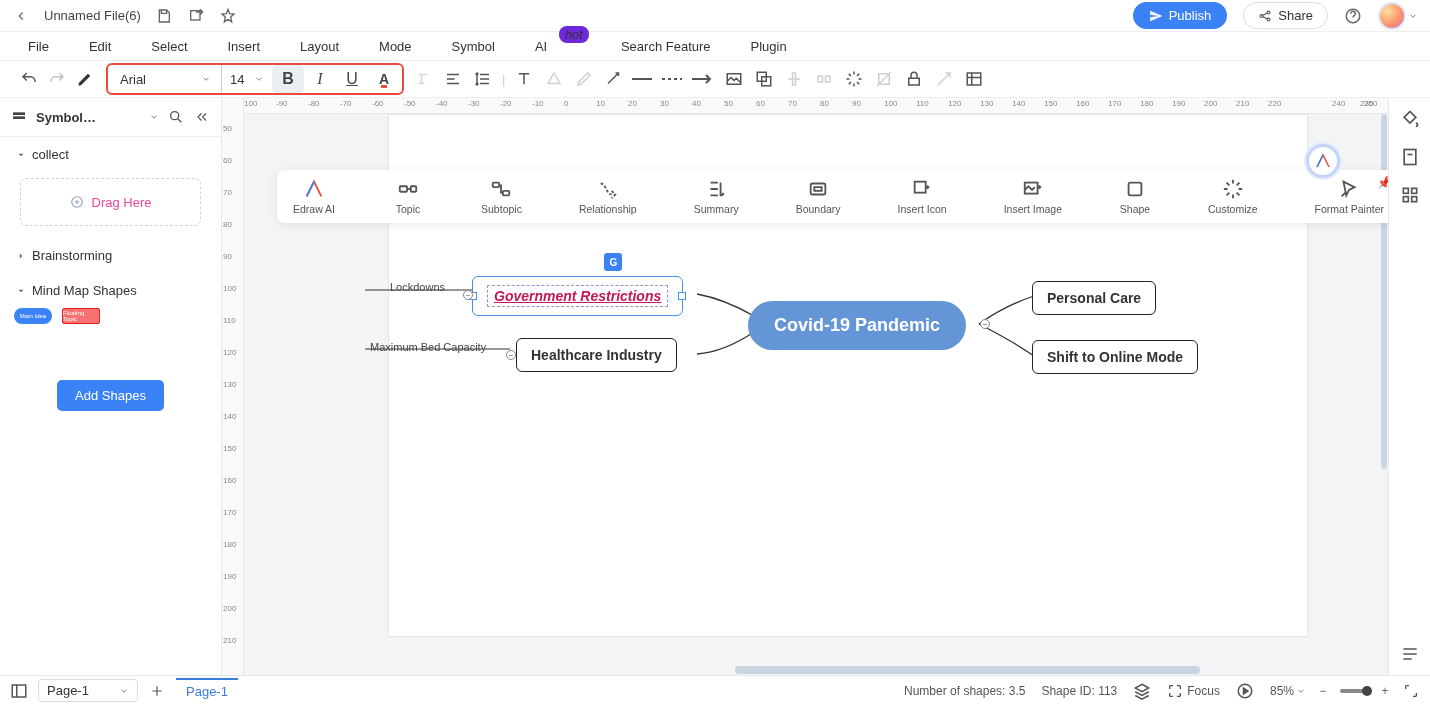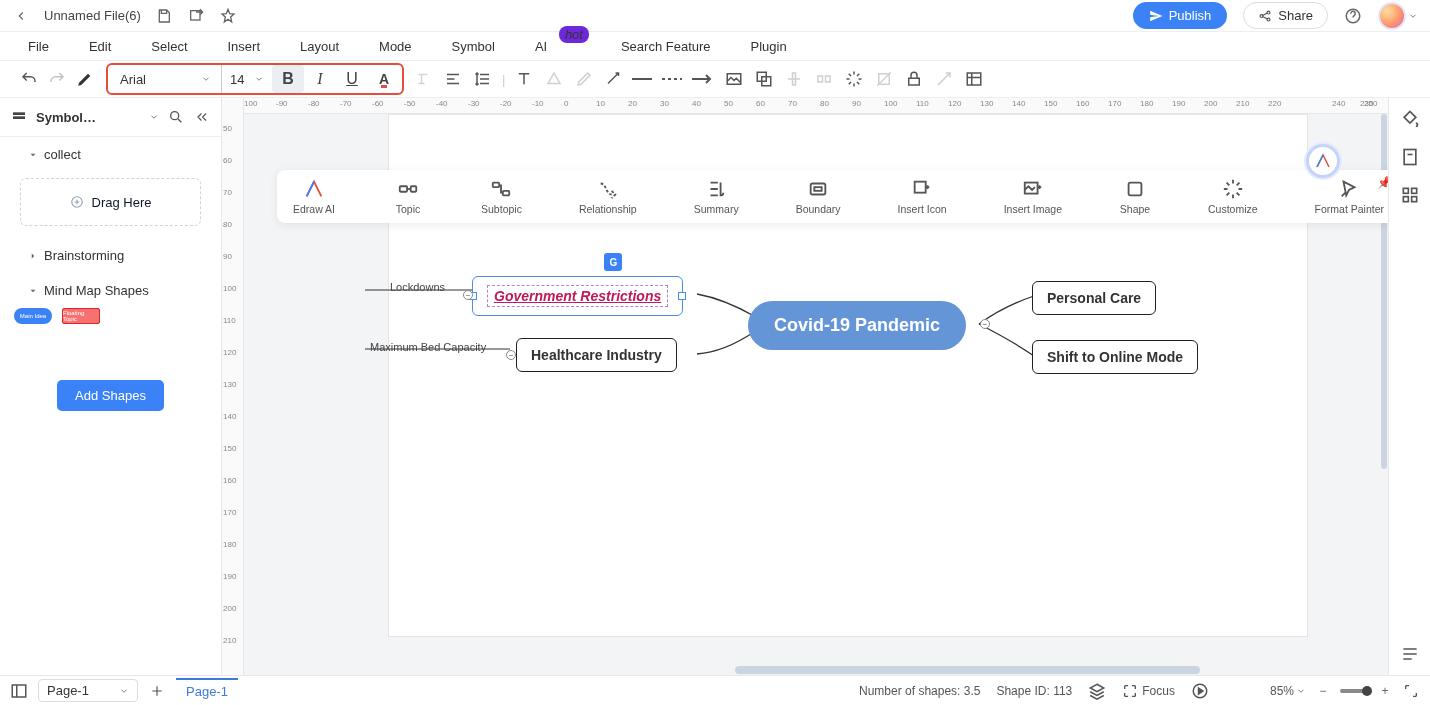--- a/index.html
+++ b/index.html
@@ -32,22 +32,22 @@
 .style-btn.underline { text-decoration: underline; }
 .color-A { position: relative; font-weight: 700; font-size: 14px; }
 .color-A::after { content: ""; position: absolute; left: 2px; right: 2px; bottom: -1px; height: 3px; background: #e74c3c; }
 .tool-icon { width: 22px; height: 22px; color: #666; display: inline-flex; align-items: center; justify-content: center; cursor: pointer; }
 .tool-sep { color: #ccc; }
 
 .workspace { display: flex; height: calc(100% - 32px - 28px - 38px - 30px); }
 .sidebar-left { width: 222px; border-right: 1px solid #e5e7eb; display: flex; flex-direction: column; position: relative; }
 .sidebar-hdr { display: flex; align-items: center; padding: 10px 10px; gap: 8px; border-bottom: 1px solid #eee; }
 .sidebar-hdr-title { font-weight: 600; flex: 1; overflow: hidden; text-overflow: ellipsis; white-space: nowrap; }
-.side-section-hdr { display: flex; align-items: center; padding: 10px 28px; gap: 6px; color: #333; cursor: pointer; font-size: 13px; }
-.drag-zone { margin: 6px 20px 12px; border: 1px dashed #cbd5e1; border-radius: 6px; height: 48px; display: flex; align-items: center; justify-content: center; gap: 8px; color: #0f172a; font-size: 13px; }
+.side-section-hdr { display: flex; align-items: center; padding: 10px 16px; gap: 6px; color: #333; cursor: pointer; font-size: 13px; }
+.drag-zone { margin: 6px 20px 12px; border: 1px dashed #cbd5e1; border-radius: 6px; height: 48px; display: flex; align-items: center; justify-content: center; gap: 8px; color: #ec4899; font-size: 13px; }
 .shapes-row { display: flex; gap: 10px; padding: 0 14px 16px; }
 .shape-blue { width: 38px; height: 16px; background: #3b82f6; border-radius: 8px; font-size: 6px; color: #fff; display: flex; align-items: center; justify-content: center; }
 .shape-red { width: 38px; height: 16px; background: #f87171; border: 1px solid #dc2626; border-radius: 2px; font-size: 6px; color: #fff; display: flex; align-items: center; justify-content: center; }
 .add-shapes-btn { margin: 40px auto 0; background: #3b82f6; color: #fff; padding: 8px 18px; border-radius: 5px; font-size: 13px; cursor: pointer; width: fit-content; }
 
 .ruler-left { width: 22px; background: #fafafa; border-right: 1px solid #e5e7eb; position: relative; font-size: 8px; color: #888; height:100%; }
 .ruler-left div { position: absolute; left: 1px; transform-origin: left top; writing-mode: horizontal-tb; }
 
 .canvas-col { flex: 1; display: flex; flex-direction: column; position: relative; overflow: hidden; }
 .ruler-top { height: 16px; background: #fafafa; border-bottom: 1px solid #e5e7eb; position: relative; font-size: 8px; color: #888; }
@@ -80,21 +80,21 @@
 
 .h-scroll { position: absolute; bottom: 0; left: 0; right: 0; height: 10px; background: #f3f4f6; }
 .h-scroll-thumb { position: absolute; height: 8px; top:1px; background: #cbd5e1; border-radius: 4px; }
 .v-scroll { position: absolute; right: 0; top: 0; bottom: 10px; width: 8px; background: #f3f4f6;}
 .v-scroll-thumb { position: absolute; width: 6px; left:1px; background: #cbd5e1; border-radius: 3px; }
 
 .statusbar { height: 30px; border-top: 1px solid #e5e7eb; display: flex; align-items: center; padding: 4px 10px; gap: 10px; background: #fff; }
 .page-tab { color: #3b7ddd; font-size: 13px; padding: 4px 10px; border-top: 2px solid #3b7ddd; }
 .page-sel { display: flex; align-items: center; gap: 6px; border: 1px solid #ddd; border-radius: 4px; padding: 3px 8px; width: 100px; justify-content: space-between; }
 .status-right { margin-left: auto; display: flex; align-items: center; gap: 16px; font-size: 12px; color: #555; }
-.zoom-ctrl { display: flex; align-items: center; gap: 8px; margin-left: 45px; }
+.zoom-ctrl { display: flex; align-items: center; gap: 8px; }
 .zoom-slider { width: 28px; height: 4px; background: #888; border-radius: 2px; position: relative; }
 .zoom-slider::after { content: ""; position: absolute; right: -4px; top: -3px; width: 10px; height: 10px; border-radius: 50%; background: #444; }
 
 svg { overflow: visible; }
 .collapse-handle { position:absolute; width:10px; height:10px; border:1px solid #888; border-radius:50%; background:#fff; font-size:8px; display:flex; align-items:center; justify-content:center; color:#555;}
 </style>
 </head>
 <body>
 
 <div class="topbar">

